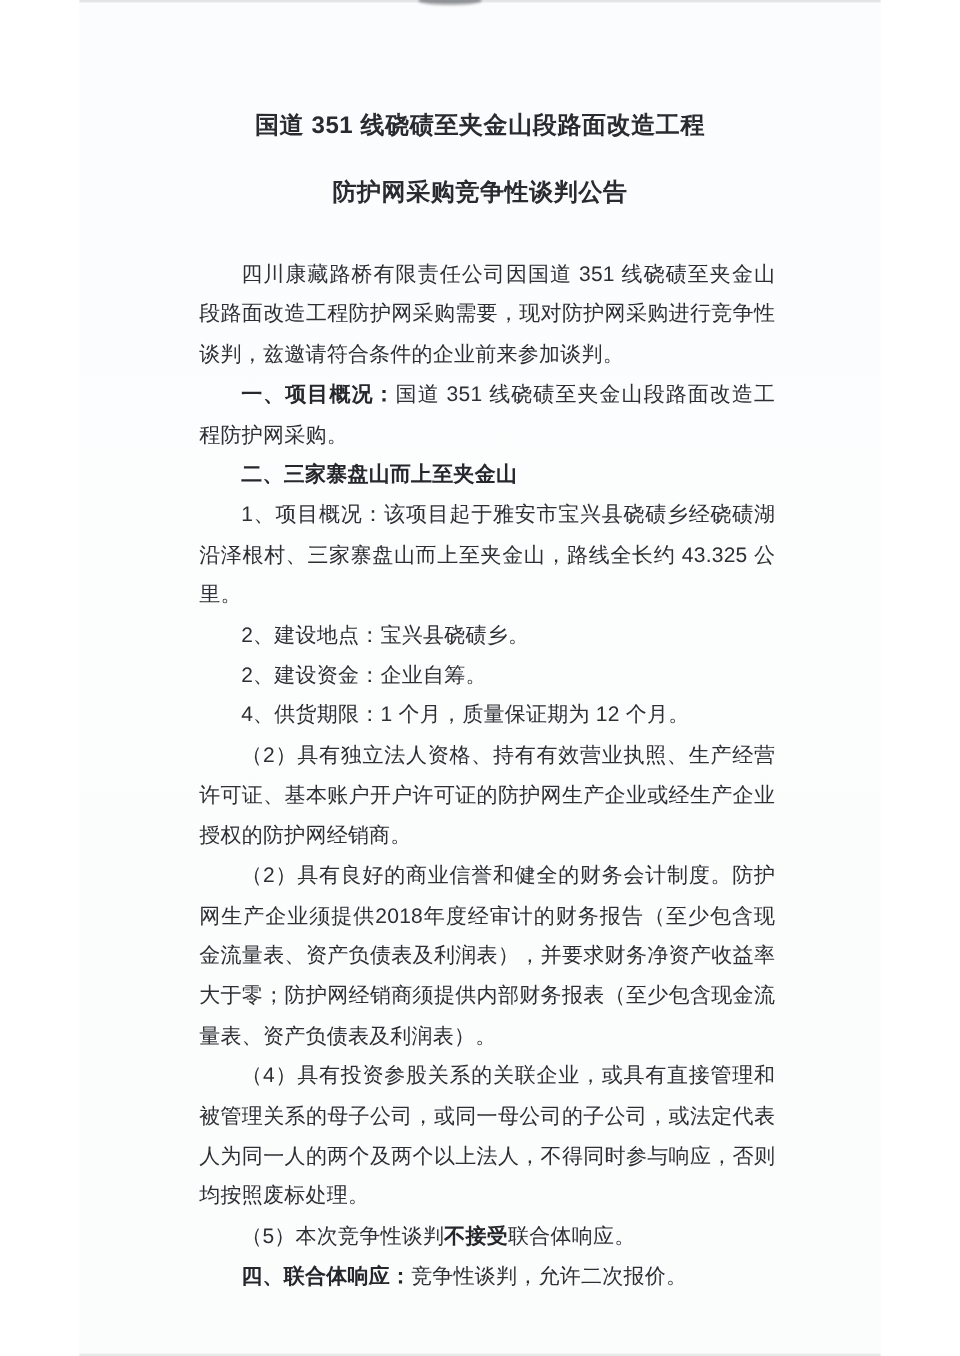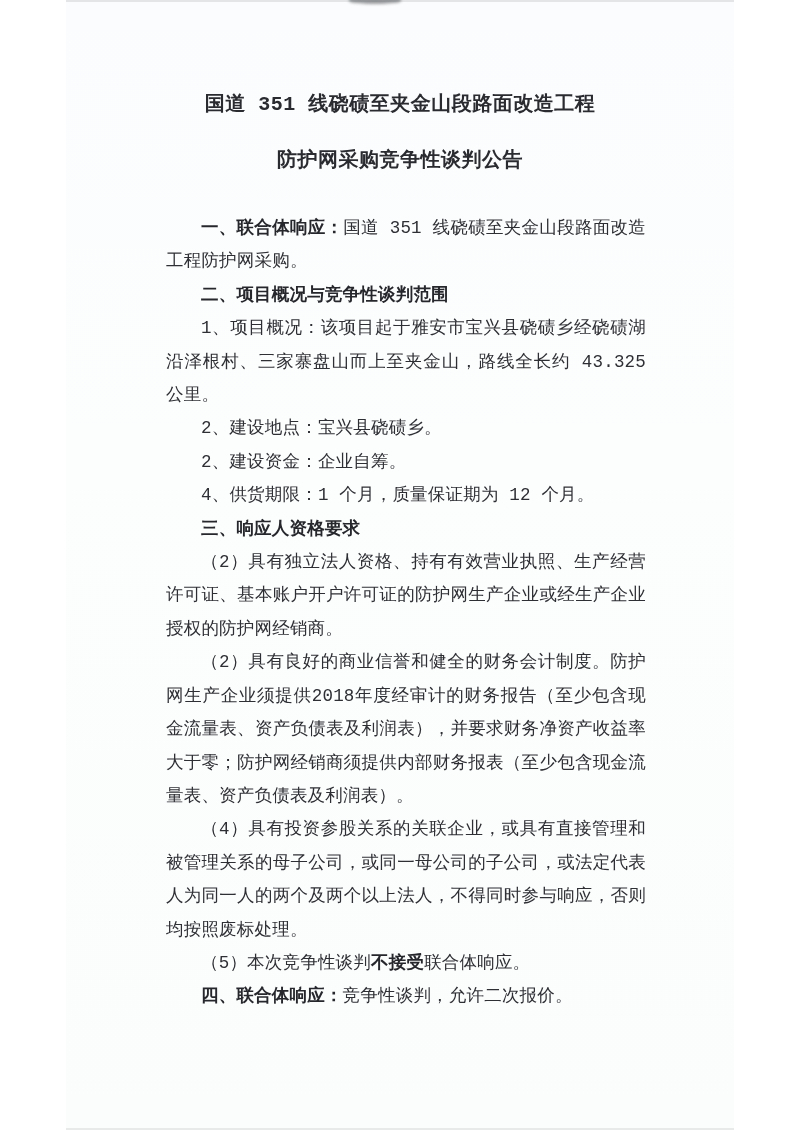--- a/index.html
+++ b/index.html
@@ -8,21 +8,21 @@
     background: #ffffff;
   }
   .scan-page {
     position: relative;
     width: 668px;
     height: 1130px;
     margin: 0 auto;
     background: linear-gradient(180deg, #fbfcfd 0%, #fcfdfd 40%, #fbfcfc 100%);
     overflow: hidden;
     box-sizing: border-box;
-    font-family: Liberation Mono, monospace;
+    font-family: Liberation Sans, sans-serif;
     color: #2e2f34;
   }
   .scan-edge-top {
     position: absolute;
     top: 0; left: 0; right: 0;
     height: 2px;
     background: rgba(120,125,130,0.18);
   }
   .scan-smudge {
     position: absolute;
@@ -78,27 +78,27 @@
 <div class="scan-page">
   <div class="scan-edge-top"></div>
   <div class="scan-smudge"></div>
 
   <div class="title-block">
     <div class="title-line">国道 351 线硗碛至夹金山段路面改造工程</div>
     <div class="title-line">防护网采购竞争性谈判公告</div>
   </div>
 
   <div class="doc-body" id="doc-body">
-      <p><span class="seg-bold">一、联合体响应：</span><span class="seg-regular">国道 351 线硗碛至夹金山段路面改造工程防护网采购。</span></p>
-      <p><span class="seg-bold">二、项目概况与竞争性谈判范围</span></p>
+      <p><span class="seg-regular">四川康藏路桥有限责任公司因国道 351 线硗碛至夹金山段路面改造工程防护网采购需要，现对防护网采购进行竞争性谈判，兹邀请符合条件的企业前来参加谈判。</span></p>
+      <p><span class="seg-bold">一、项目概况：</span><span class="seg-regular">国道 351 线硗碛至夹金山段路面改造工程防护网采购。</span></p>
+      <p><span class="seg-bold">二、三家寨盘山而上至夹金山</span></p>
       <p><span class="seg-regular">1、项目概况：该项目起于雅安市宝兴县硗碛乡经硗碛湖沿泽根村、三家寨盘山而上至夹金山，路线全长约 43.325 公里。</span></p>
       <p><span class="seg-regular">2、建设地点：宝兴县硗碛乡。</span></p>
       <p><span class="seg-regular">2、建设资金：企业自筹。</span></p>
       <p><span class="seg-regular">4、供货期限：1 个月，质量保证期为 12 个月。</span></p>
-      <p><span class="seg-bold">三、响应人资格要求</span></p>
       <p><span class="seg-regular">（2）具有独立法人资格、持有有效营业执照、生产经营许可证、基本账户开户许可证的防护网生产企业或经生产企业授权的防护网经销商。</span></p>
       <p><span class="seg-regular">（2）具有良好的商业信誉和健全的财务会计制度。防护网生产企业须提供2018年度经审计的财务报告（至少包含现金流量表、资产负债表及利润表），并要求财务净资产收益率大于零；防护网经销商须提供内部财务报表（至少包含现金流量表、资产负债表及利润表）。</span></p>
       <p><span class="seg-regular">（4）具有投资参股关系的关联企业，或具有直接管理和被管理关系的母子公司，或同一母公司的子公司，或法定代表人为同一人的两个及两个以上法人，不得同时参与响应，否则均按照废标处理。</span></p>
       <p><span class="seg-regular">（5）本次竞争性谈判</span><span class="seg-bold">不接受</span><span class="seg-regular">联合体响应。</span></p>
       <p><span class="seg-bold">四、联合体响应：</span><span class="seg-regular">竞争性谈判，允许二次报价。</span></p>
     </div>
 
   <div class="scan-edge-bottom"></div>
 </div>
 

